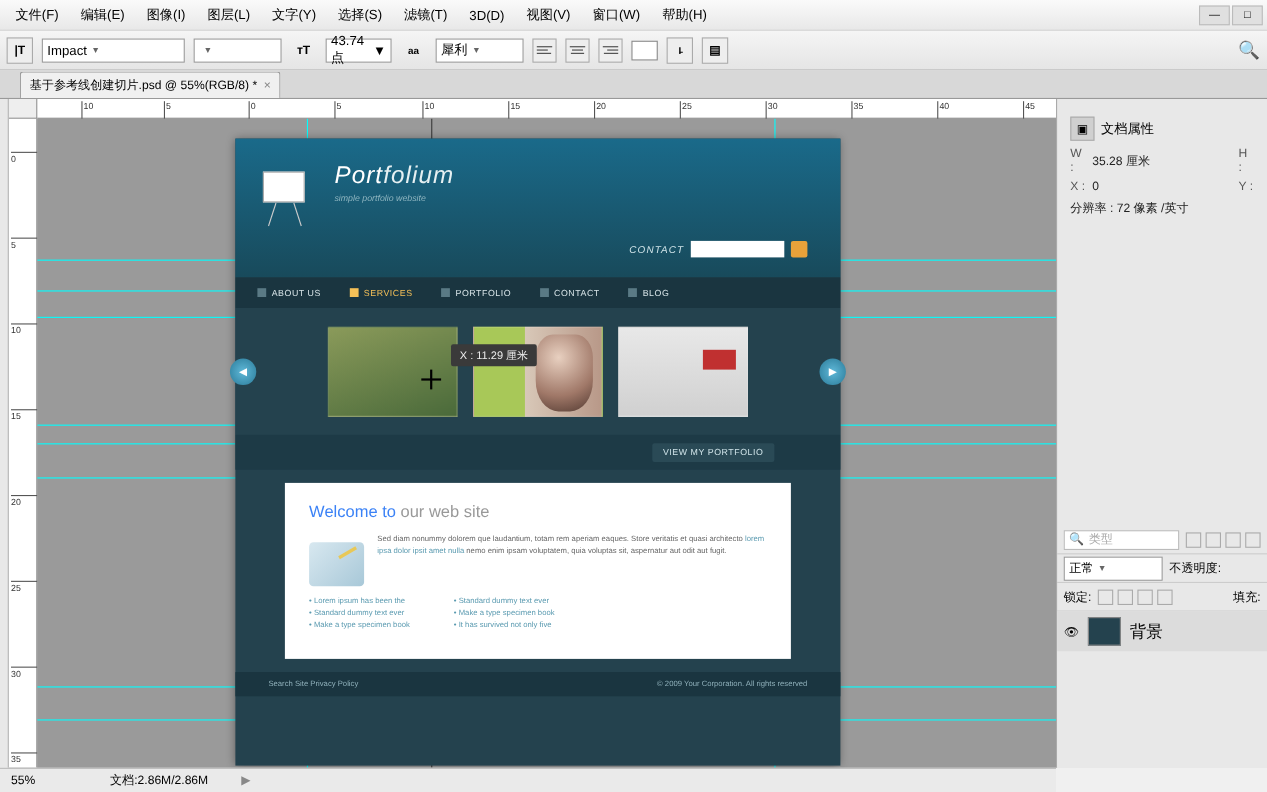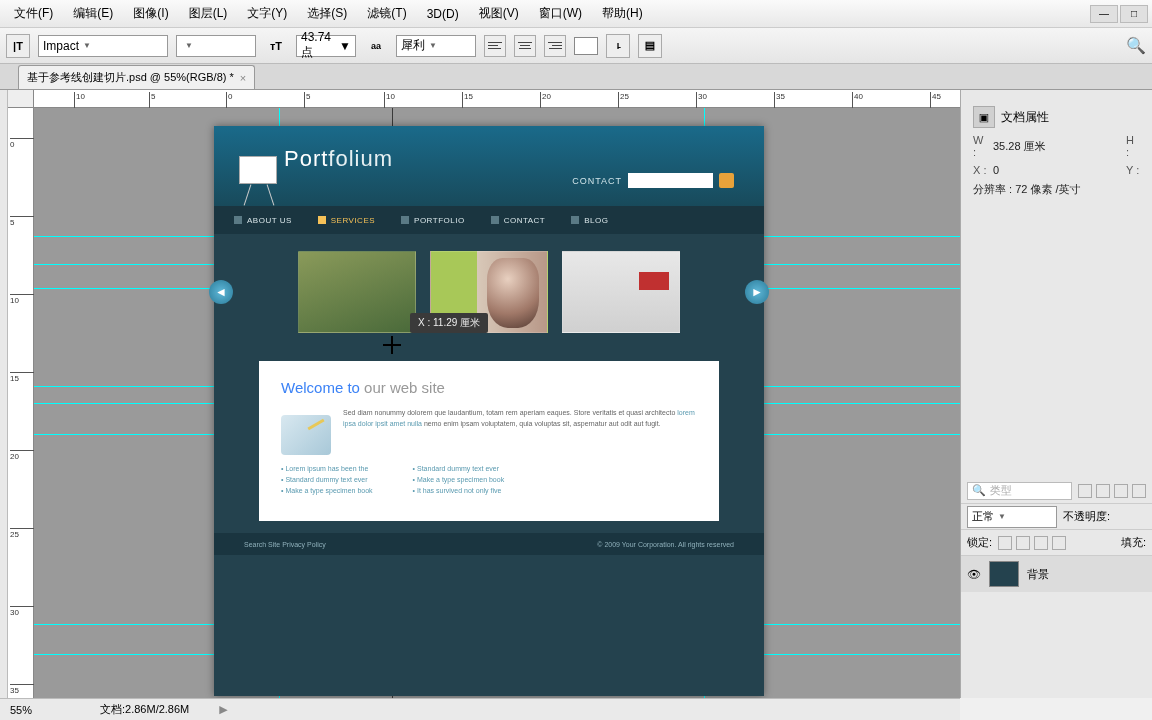--- a/index.html
+++ b/index.html
@@ -40,21 +40,21 @@
 
 .artbg { position:absolute; top:18px; left:26px; right:0; bottom:0; background:#9a9a9a; }
 .artboard { position:absolute; left:180px; top:18px; width:550px; height:570px; background:#24424e; box-shadow:0 0 8px rgba(0,0,0,.4); }
 
 
 .guideV { position:absolute; top:0; bottom:0; width:1px; background:#00ffff; }
 .guideH { position:absolute; left:0; right:0; height:1px; background:#00ffff; }
 .dragguide { position:absolute; top:0; bottom:0; width:1px; background:#3a3a3a; }
 
 
-.hdr { height:80px; background:linear-gradient(#1a6a8a 0%,#184a5b 100%); position:relative; padding:20px 70px; }
+.hdr { height:126px; background:linear-gradient(#1a6a8a 0%,#184a5b 100%); position:relative; padding:20px 90px;font-style:italic; }
 .easel { position:absolute; left:25px; top:30px; width:40px; height:50px; }
 .easel .board { width:38px; height:28px; background:#fff; border:1px solid #aaa; }
 .easel .legs { position:relative; height:22px; }
 .easel .legs::before,.easel .legs::after { content:""; position:absolute; top:0; width:1px; height:22px; background:#ccc; }
 .easel .legs::before { left:8px; transform:rotate(18deg); }
 .easel .legs::after { right:8px; transform:rotate(-18deg); }
 .sitetitle { color:#e6f0f2; font-size:22px; font-family:Georgia,serif; letter-spacing:1px; }
 .sitetitle .hl { color:#fff; }
 .tagline { font-size:8px; color:#8db4bf; margin-top:4px; }
 .searchbar { position:absolute; right:30px; bottom:18px; display:flex; align-items:center; gap:6px; }
@@ -117,21 +117,21 @@
 .ptabs2 { height:26px; display:flex; align-items:flex-end; background:#d8d8d8; border-bottom:1px solid #aaa; border-top:1px solid #aaa; }
 .layerpanel { height:220px; display:flex; flex-direction:column; }
 .lprow { height:26px; display:flex; align-items:center; padding:0 6px; gap:6px; border-bottom:1px solid #ccc; font-size:11px; }
 .lprow .srch { flex:1; border:1px solid #bbb; height:18px; background:#fff; padding:0 4px; color:#aaa; display:flex; align-items:center; gap:4px;}
 .lprow .iconset { display:flex; gap:4px; }
 .lprow .ic { width:14px; height:14px; border:1px solid #aaa; }
 .layerlist { flex:1; background:#e8e8e8; }
 .layer { height:36px; display:flex; align-items:center; gap:8px; padding:0 6px; background:#dcdcdc; }
 .layer .eye { width:14px; text-align:center; }
 .layer .th { width:30px; height:26px; background:#24424e; border:1px solid #888; }
-.layer .nm { font-size:11px; }
+.layer .nm { font-size:15px; }
 
 
 .status { position:absolute; bottom:0; left:0; right:192px; height:22px; background:#eaeaea; border-top:1px solid #bbb; display:flex; align-items:center; font-size:11px; padding:0 10px; gap:30px; }
 .status .zoom { width:60px; }
 .status .arrow { color:#888; }
 </style>
 </head>
 <body>
 
 <div class="menubar">
@@ -245,20 +245,21 @@
       <div class="guideH" style="top:546px"></div>
       <div class="dragguide" style="left:358px"></div>
 
       <div class="artboard">
         <div class="hdr">
           <div class="easel">
               <div class="board"></div>
               <div class="legs"></div>
             </div>
           <div class="sitetitle"><span class="hl">Port</span><span>folium</span></div>
+          <div class="tagline">simple portfolio website</div>
           <div class="searchbar">
             <span class="lbl">CONTACT</span>
             <div class="inp"></div>
             <div class="btn"></div>
           </div>
         </div>
         <div class="nav">
           <div class="ni">
               <div class="sq"></div>
               <span>ABOUT US</span>
@@ -279,20 +280,23 @@
               <div class="sq"></div>
               <span>BLOG</span>
             </div>
         </div>
         <div class="carousel">
           <div class="car-arrow l">◄</div>
           <div class="thumb a"></div>
           <div class="thumb b"></div>
           <div class="thumb c"></div>
           <div class="car-arrow r">►</div>
+        </div>
+        <div class="viewbtn-row">
+          <div class="viewbtn">VIEW MY PORTFOLIO</div>
         </div>
         <div class="content">
           <div class="welcome"><span class="em">Welcome to</span><span> our web site</span></div>
           <div class="noteico"></div>
           <div class="ctext"><span>Sed diam nonummy dolorem que laudantium, totam rem aperiam eaques. Store veritatis et quasi architecto </span><span class="lk">lorem ipsa dolor ipsit amet nulla</span><span> nemo enim ipsam voluptatem, quia voluptas sit, aspernatur aut odit aut fugit.</span></div>
           <div class="linkcols">
             <ul>
               <li>Lorem ipsum has been the</li>
                 <li>Standard dummy text ever</li>
                 <li>Make a type specimen book</li>

